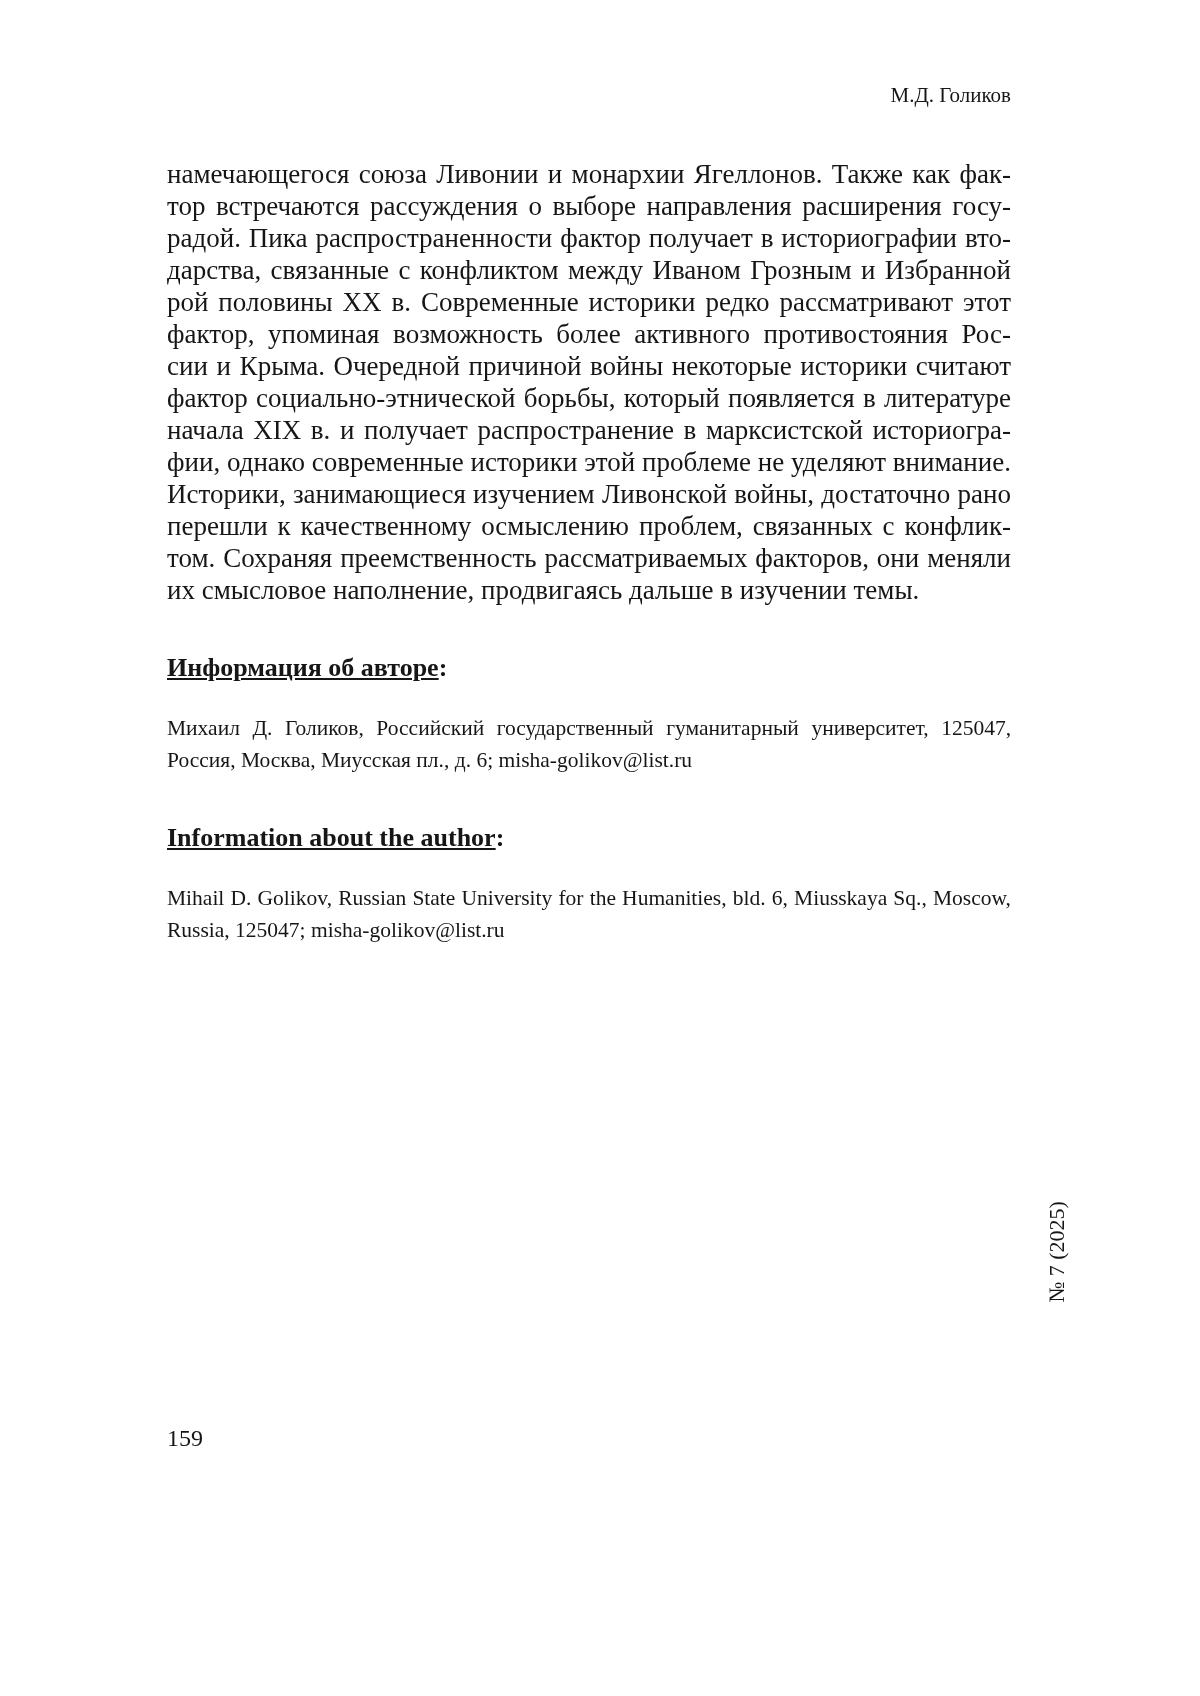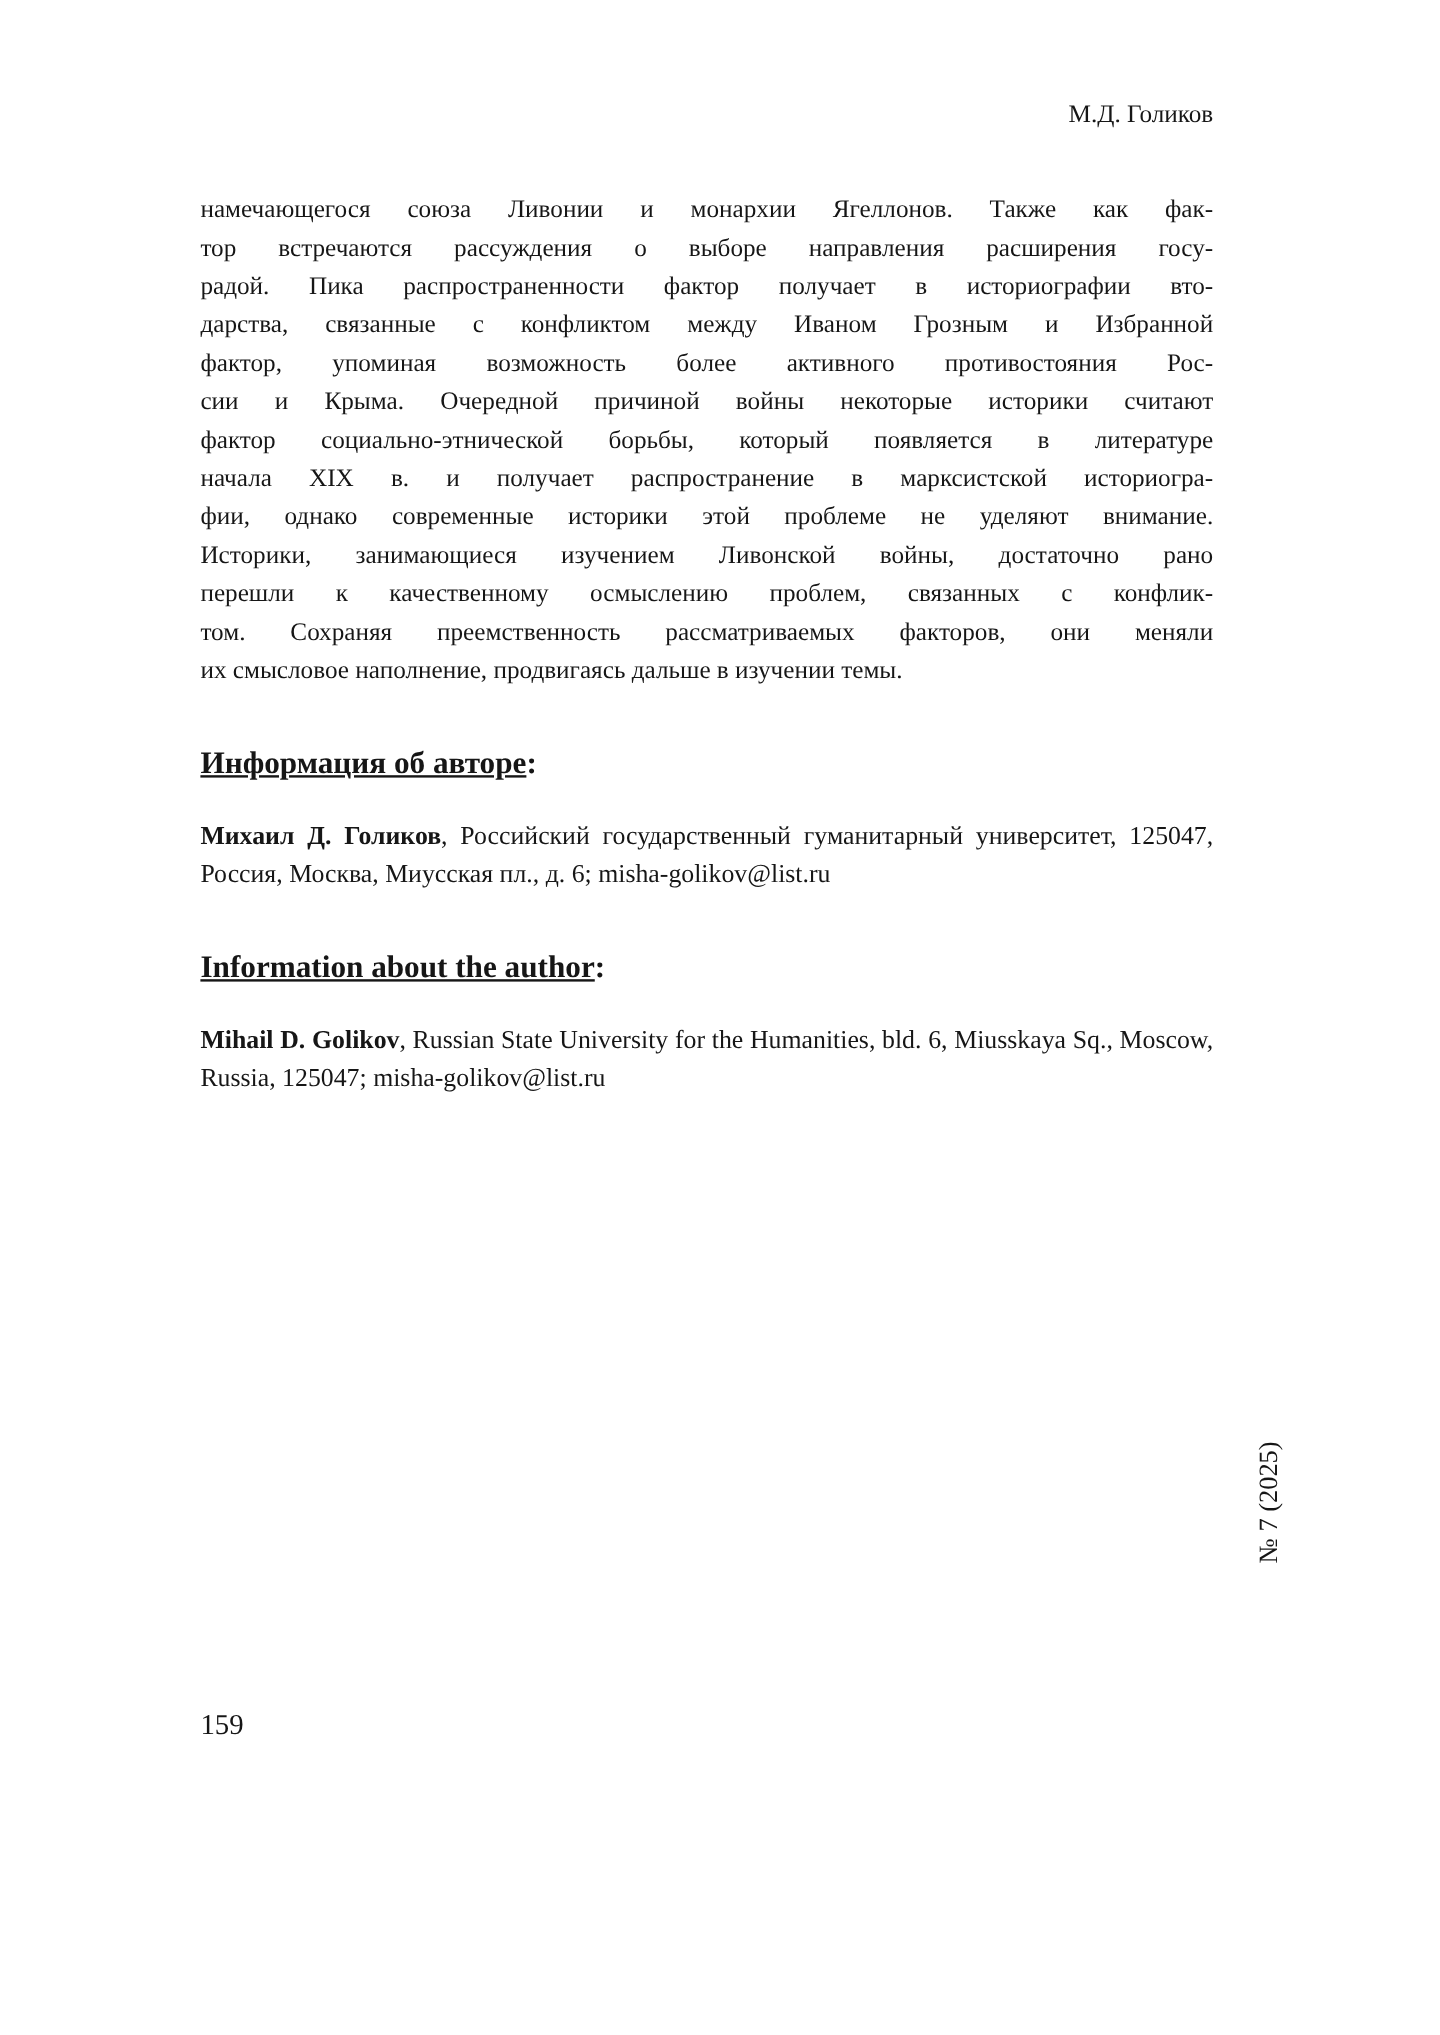--- a/index.html
+++ b/index.html
@@ -24,21 +24,21 @@
     width: 844px;
   }
   .running-head {
     margin-top: 82px;
     text-align: right;
     font-size: 21px;
     line-height: 26px;
   }
   .body-lines {
     margin-top: 50px;
-    font-size: 21px;
+    font-size: 27px;
     line-height: 32px;
   }
   .body-line {
     text-align: justify;
     text-align-last: justify;
     white-space: normal;
   }
   .body-line.last {
     text-align-last: left;
   }
@@ -51,21 +51,21 @@
   .section-heading .underlined {
     text-decoration: underline;
   }
   .author-para {
     margin-top: 28px;
     font-size: 21.5px;
     line-height: 32px;
     text-align: justify;
   }
   .author-para .author-name {
-    font-weight: bold;
+    font-weight: normal;
   }
   .section-en { }
   .issue-vertical {
     position: absolute;
     top: 1252px;
     left: 1057px;
     transform: translate(-50%, -50%) rotate(-90deg);
     white-space: nowrap;
     font-size: 22px;
   }
@@ -83,20 +83,21 @@
 <div class="page">
   <div class="content">
 
     <div class="running-head">М.Д. Голиков</div>
 
     <div class="body-lines">
         <div class="body-line">намечающегося союза Ливонии и монархии Ягеллонов. Также как фак-</div>
         <div class="body-line">тор встречаются рассуждения о выборе направления расширения госу-</div>
         <div class="body-line">радой. Пика распространенности фактор получает в историографии вто-</div>
         <div class="body-line">дарства, связанные с конфликтом между Иваном Грозным и Избранной</div>
+        <div class="body-line">рой половины XX в. Современные историки редко рассматривают этот</div>
         <div class="body-line">фактор, упоминая возможность более активного противостояния Рос-</div>
         <div class="body-line">сии и Крыма. Очередной причиной войны некоторые историки считают</div>
         <div class="body-line">фактор социально-этнической борьбы, который появляется в литературе</div>
         <div class="body-line">начала XIX в. и получает распространение в марксистской историогра-</div>
         <div class="body-line">фии, однако современные историки этой проблеме не уделяют внимание.</div>
         <div class="body-line">Историки, занимающиеся изучением Ливонской войны, достаточно рано</div>
         <div class="body-line">перешли к качественному осмыслению проблем, связанных с конфлик-</div>
         <div class="body-line">том. Сохраняя преемственность рассматриваемых факторов, они меняли</div>
         <div class="body-line last">их смысловое наполнение, продвигаясь дальше в изучении темы.</div>
       </div>

